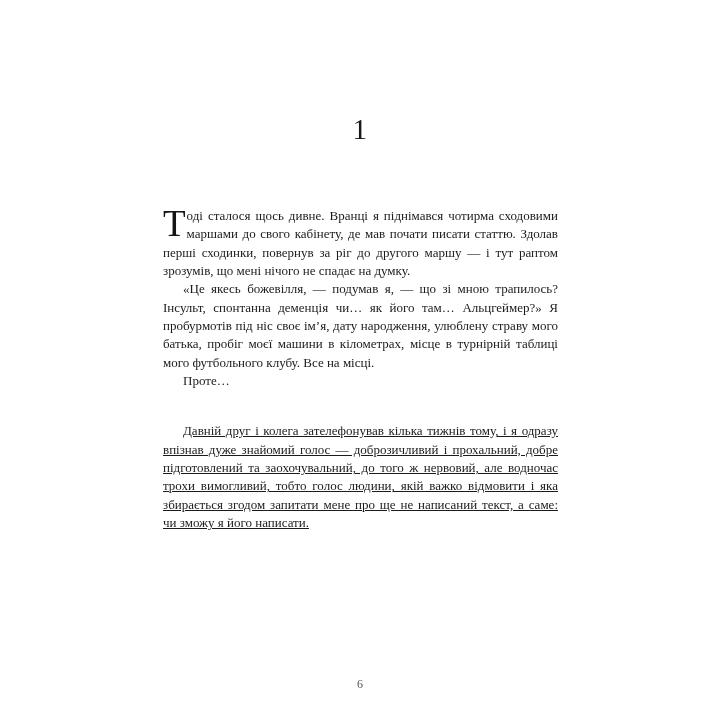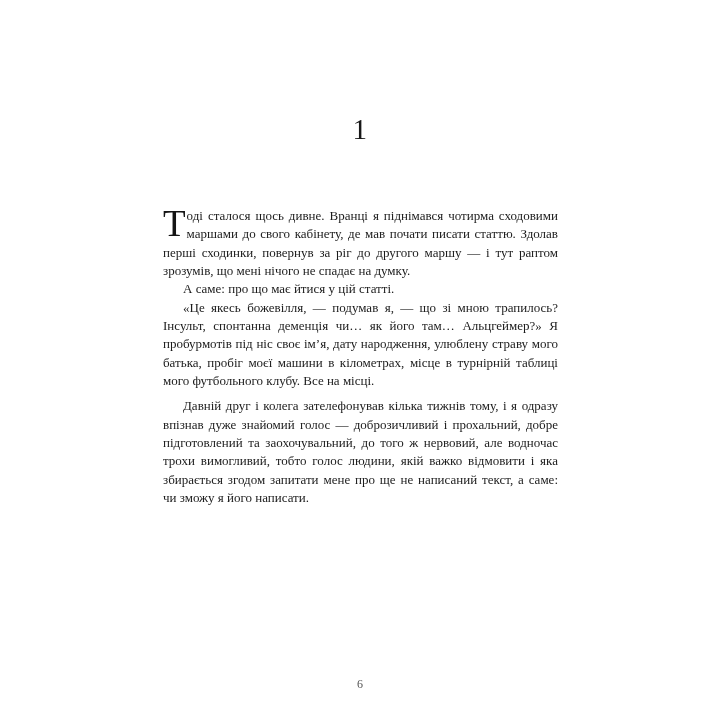--- a/index.html
+++ b/index.html
@@ -55,21 +55,22 @@
   .para.first::first-letter {
     float: left;
     font-size: 37px;
     line-height: 30px;
     padding: 2px 1px 0 0;
     margin-right: 0px;
     font-weight: 400;
     color: #141414;
   }
   .gap-para {
-    margin-top: 7px;
+    margin-top: 32px;
+    text-decoration: underline;
   }
   .page-number {
     position: absolute;
     top: 677px;
     left: 0;
     width: 720px;
     text-align: center;
     font-size: 12px;
     line-height: 14px;
     color: #555555;
@@ -79,24 +80,24 @@
 <body>
 
 <div class="page">
 
   <div class="chapter-number">1</div>
 
   <div class="text-column">
 
     <p class="para first">Тоді сталося щось дивне. Вранці я піднімався чотирма сходовими маршами до свого кабінету, де мав почати писати статтю. Здолав перші сходинки, повернув за ріг до другого маршу — і тут раптом зрозумів, що мені нічого не спадає на думку.</p>
 
-    <p class="para">А саме: про що має йтися у цій статті.</p>
 
     <p class="para">«Це якесь божевілля, — подумав я, — що зі мною трапилось? Інсульт, спонтанна деменція чи… як його там… Альцгеймер?» Я пробурмотів під ніс своє ім’я, дату народження, улюблену страву мого батька, пробіг моєї машини в кілометрах, місце в турнірній таблиці мого футбольного клубу. Все на місці.</p>
 
+    <p class="para">Проте…</p>
 
 
     <p class="para gap-para">Давній друг і колега зателефонував кілька тижнів тому, і я одразу впізнав дуже знайомий голос — доброзичливий і прохальний, добре підготовлений та заохочувальний, до того ж нервовий, але водночас трохи вимогливий, тобто голос людини, якій важко відмовити і яка збирається згодом запитати мене про ще не написаний текст, а саме: чи зможу я його написати.</p>
 
   </div>
 
   <div class="page-number">6</div>
 
 </div>
 

